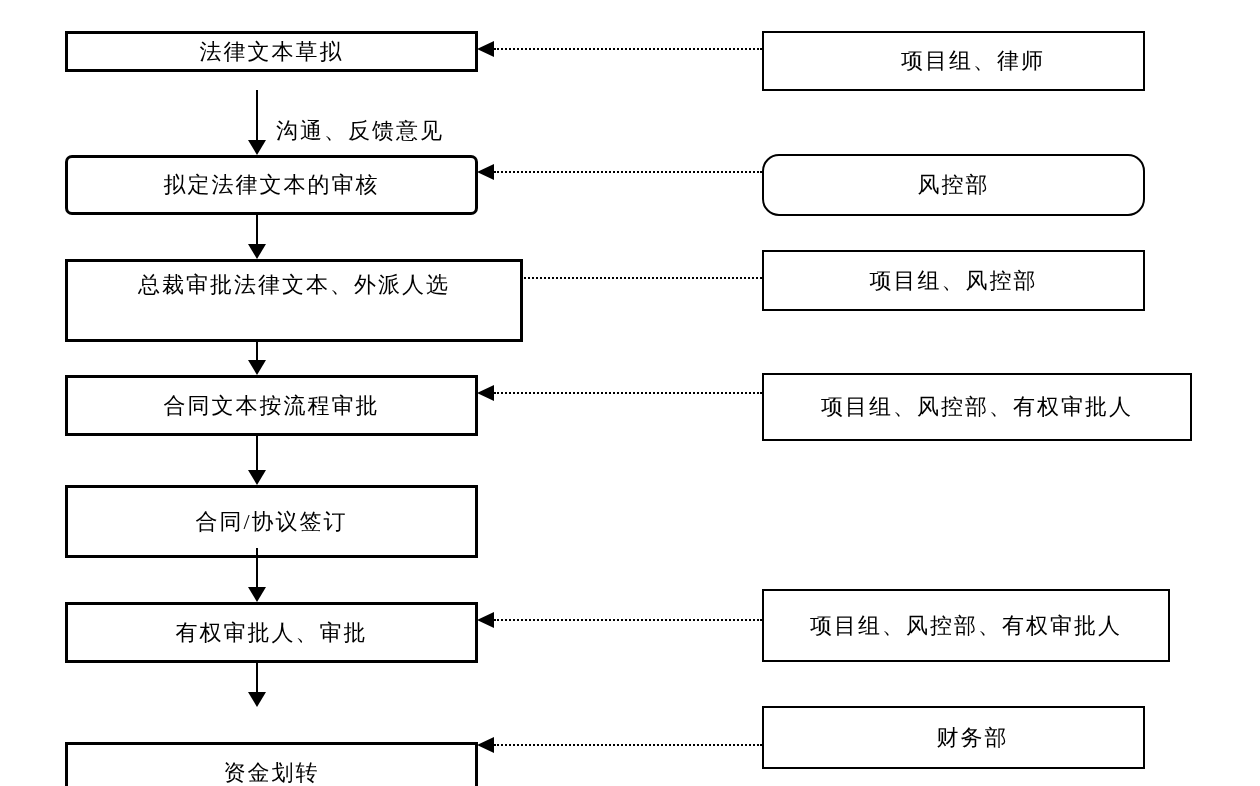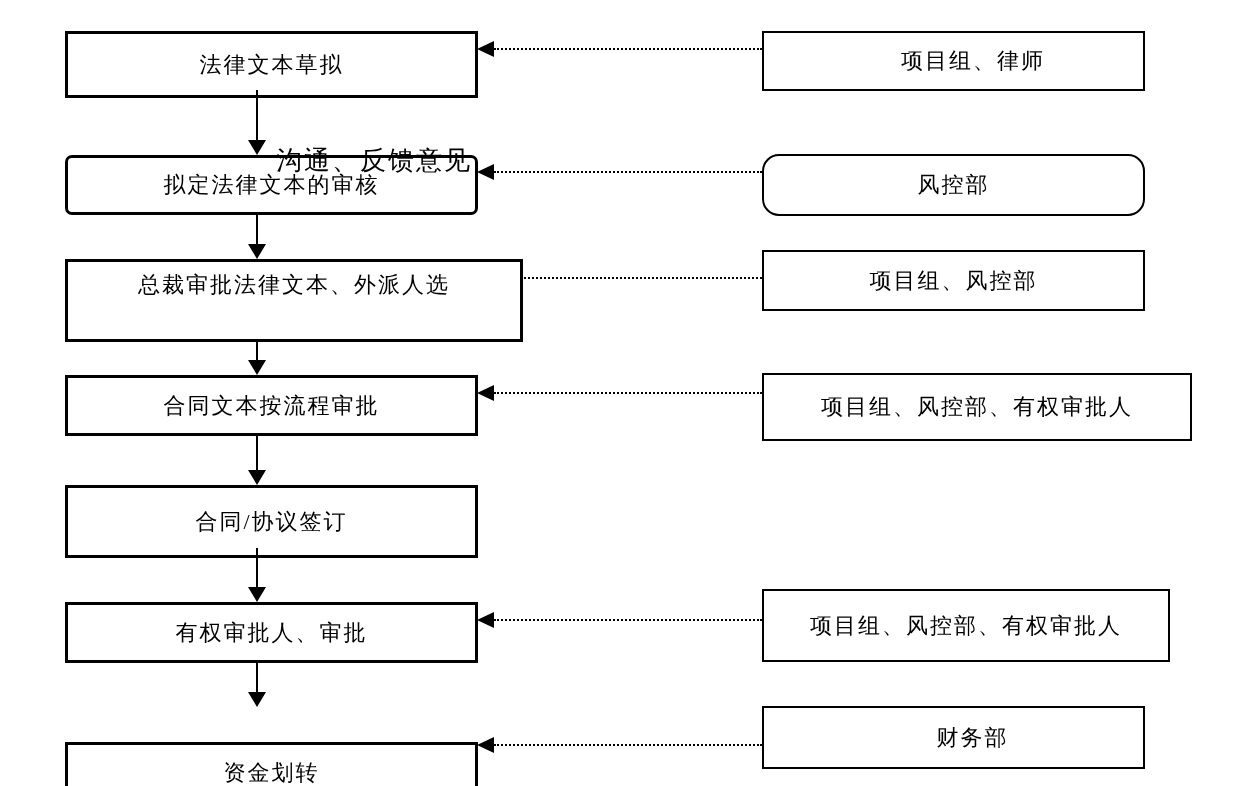--- a/index.html
+++ b/index.html
@@ -54,27 +54,26 @@
     left: 477px;
     width: 0; height: 0;
     border-top: 8px solid transparent;
     border-bottom: 8px solid transparent;
     border-right: 17px solid #000000;
   }
   .edge-label {
     position: absolute;
     left: 276px;
     top: 116px;
-    font-size: 26px;
+    font-size: 22px;
     letter-spacing: 2px;
     white-space: nowrap;
-    margin-top: 27px;
   }
   
-  #L1 { top: 31px;  height: 67px; }
+  #L1 { top: 31px;  height: 41px; }
   #L2 { top: 155px; height: 60px; border-radius: 7px; }
   #L3 { top: 259px; height: 83px; width: 458px; padding-bottom: 32px; }
   #L4 { top: 375px; height: 61px; }
   #L5 { top: 485px; height: 73px; }
   #L6 { top: 602px; height: 61px; }
   #L7 { top: 742px; height: 61px; }
   #R1 { top: 31px;  height: 60px; padding-left: 39px; }
   #R2 { top: 154px; height: 62px; border-radius: 17px; }
   #R3 { top: 250px; height: 61px; }
   #R4 { top: 373px; height: 68px; width: 430px; }

